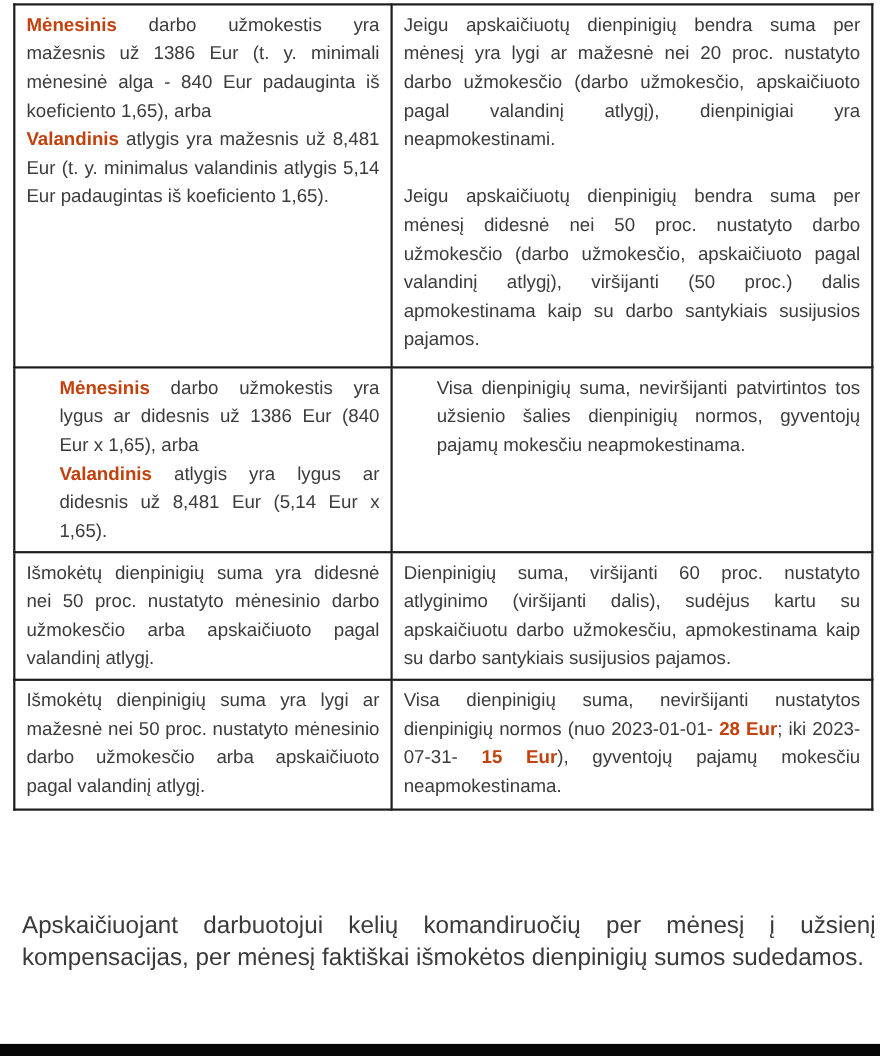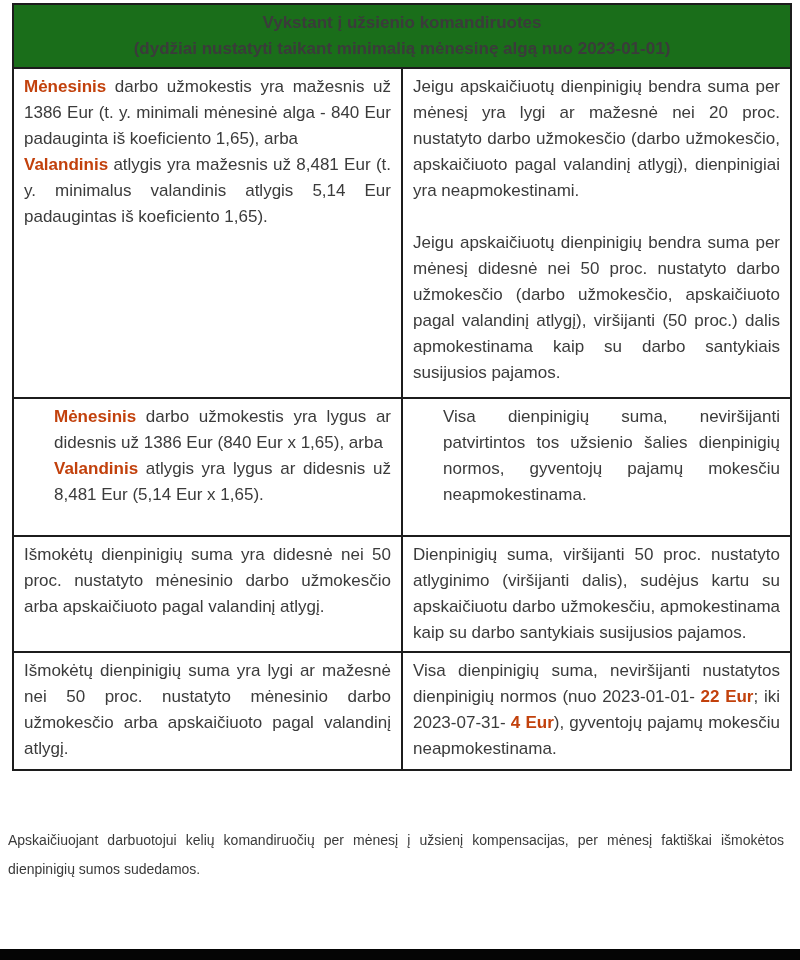--- a/index.html
+++ b/index.html
@@ -49,25 +49,25 @@
   tr.row-l1 td { height: 98px; }
   tr.row-l2 td { height: 106px; }
   table.tbl td p {
     margin: 0;
     text-align: justify;
   }
   table.tbl td p:empty { min-height: 26px; }
   table.tbl td b, .notes b { color: #c2410c; }
   .notes {
     position: absolute;
-    left: 8px;
+    left: 20px;
     top: 826px;
     width: 776px;
     color: #3a3a3a;
-    font-size: 14px;
+    font-size: 22px;
     line-height: 29px;
   }
   .notes p {
     margin: 0 0 14px 0;
     text-align: justify;
   }
   .bottom-bar {
     position: absolute;
     left: 0;
     bottom: 0;
@@ -76,26 +76,20 @@
     background: #050505;
   }
 </style>
 </head>
 <body>
 
 <div class="page">
 
   <table class="tbl">
     <tbody>
-      <tr>
-        <td colspan="2" class="ghead">
-          <div>Vykstant į užsienio komandiruotes</div>
-          <div>(dydžiai nustatyti taikant minimalią mėnesinę algą nuo 2023-01-01)</div>
-        </td>
-      </tr>
       <tr class="row-a1">
         <td class="cl">
             <p><b>Mėnesinis</b><span> darbo užmokestis yra mažesnis už 1386 Eur (t. y. minimali mėnesinė alga - 840 Eur padauginta iš koeficiento 1,65), arba</span></p>
             <p><b>Valandinis</b><span> atlygis yra mažesnis už 8,481 Eur (t. y. minimalus valandinis atlygis 5,14 Eur padaugintas iš koeficiento 1,65).</span></p>
           </td>
         <td class="cr">
             <p><span>Jeigu apskaičiuotų dienpinigių bendra suma per mėnesį yra lygi ar mažesnė nei 20 proc. nustatyto darbo užmokesčio (darbo užmokesčio, apskaičiuoto pagal valandinį atlygį), dienpinigiai yra neapmokestinami.</span></p>
             <p></p>
             <p><span>Jeigu apskaičiuotų dienpinigių bendra suma per mėnesį didesnė nei 50 proc. nustatyto darbo užmokesčio (darbo užmokesčio, apskaičiuoto pagal valandinį atlygį), viršijanti (50 proc.) dalis apmokestinama kaip su darbo santykiais susijusios pajamos.</span></p>
           </td>
@@ -107,29 +101,29 @@
           </td>
         <td class="cr">
             <p><span>Visa dienpinigių suma, neviršijanti patvirtintos tos užsienio šalies dienpinigių normos, gyventojų pajamų mokesčiu neapmokestinama.</span></p>
           </td>
       </tr>
       <tr class="row-l1">
         <td class="cl">
             <p><span>Išmokėtų dienpinigių suma yra didesnė nei 50 proc. nustatyto mėnesinio darbo užmokesčio arba apskaičiuoto pagal valandinį atlygį.</span></p>
           </td>
         <td class="cr">
-            <p><span>Dienpinigių suma, viršijanti 50 proc. nustatyto atlyginimo (viršijanti dalis), sudėjus kartu su apskaičiuotu darbo užmokesčiu, apmokestinama kaip su darbo santykiais susijusios pajamos.</span></p>
+            <p><span>Dienpinigių suma, viršijanti 60 proc. nustatyto atlyginimo (viršijanti dalis), sudėjus kartu su apskaičiuotu darbo užmokesčiu, apmokestinama kaip su darbo santykiais susijusios pajamos.</span></p>
           </td>
       </tr>
       <tr class="row-l2">
         <td class="cl">
             <p><span>Išmokėtų dienpinigių suma yra lygi ar mažesnė nei 50 proc. nustatyto mėnesinio darbo užmokesčio arba apskaičiuoto pagal valandinį atlygį.</span></p>
           </td>
         <td class="cr">
-            <p><span>Visa dienpinigių suma, neviršijanti nustatytos dienpinigių normos (nuo 2023-01-01- </span><b>22 Eur</b><span>; iki 2023-07-31- </span><b>4 Eur</b><span>), gyventojų pajamų mokesčiu neapmokestinama.</span></p>
+            <p><span>Visa dienpinigių suma, neviršijanti nustatytos dienpinigių normos (nuo 2023-01-01- </span><b>28 Eur</b><span>; iki 2023-07-31- </span><b>15 Eur</b><span>), gyventojų pajamų mokesčiu neapmokestinama.</span></p>
           </td>
       </tr>
     </tbody>
   </table>
 
   <div class="notes">
     <div>
         <p><span>Apskaičiuojant darbuotojui kelių komandiruočių per mėnesį į užsienį kompensacijas, per mėnesį faktiškai išmokėtos dienpinigių sumos sudedamos.</span></p>
       </div>
   </div>

